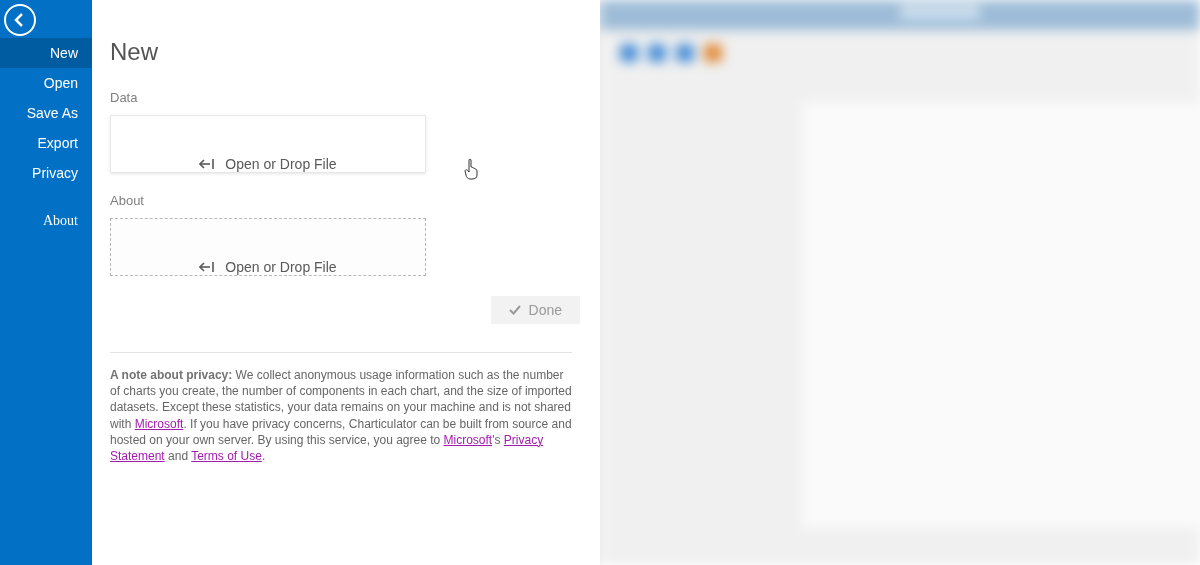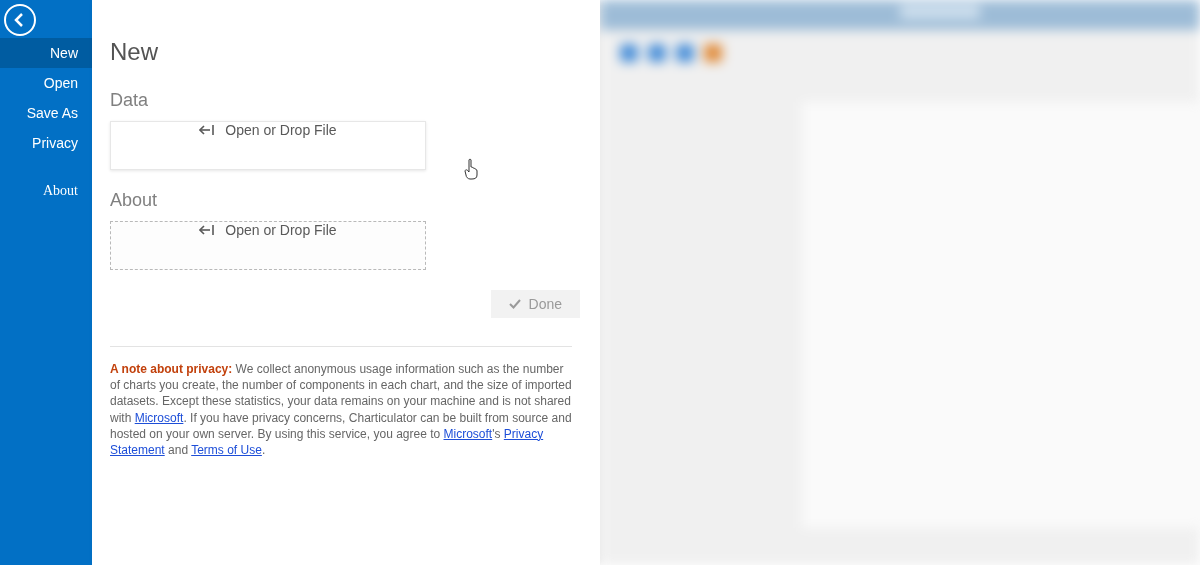--- a/index.html
+++ b/index.html
@@ -39,24 +39,24 @@
   .side-item + .side-item { }
   .side-group2 { margin-top: 18px; font-family: Liberation Serif, serif; }
 
   
   .panel {
     width: 508px; height: 100%; background: #ffffff; z-index: 2; position: relative;
     box-shadow: 2px 0 6px rgba(0,0,0,0.06);
     padding: 38px 0 0 18px;
   }
   .panel h1.page-title { font-size: 24px; font-weight: 300; color: #545454; margin-bottom: 24px; }
-  .section-label { font-size: 18px; color: #808080; font-weight:400; margin-bottom: 10px; margin-top: 6px; }
+  .section-label { font-size: 13px; color: #808080; font-weight:400; margin-bottom: 10px; margin-top: 6px; }
 
   .dropzone {
-    width: 316px; height: 49px; display:flex; align-items:flex-start; justify-content:center;
+    width: 316px; height: 58px; display:flex; align-items:flex-end; justify-content:center;
     position: relative; font-size: 14px; color: #595959; cursor:pointer;
   }
   .dz-data {
     border: 1px solid #e7e7e7; box-shadow: 0 1px 3px rgba(0,0,0,0.10);
     background:#fff; margin-bottom: 20px;
   }
   .dz-links {
     border: 1px dashed #b9b9b9; background: #fdfdfd; margin-bottom: 16px;
   }
   .dz-inner { display:flex; align-items:center; gap:8px; }
@@ -70,22 +70,22 @@
   .done-row { width: 470px; display:flex; justify-content:flex-end; margin-top: 20px; }
   .done-btn {
     background: #f2f2f2; color: #9a9a9a; font-size: 14px;
     border: none; padding: 6px 18px; display:flex; align-items:center; gap:8px; cursor:default;
   }
   .done-btn svg { width:12px; height:12px; stroke:#9a9a9a; stroke-width:2; fill:none; }
 
   hr.sep { width:462px; border:none; border-top:1px solid #e3e3e3; margin: 28px 0 14px 0; }
 
   .privacy-block { width: 462px; font-size: 12px; line-height: 1.35; color: #666; }
-  .privacy-block b { color: #c2410c; font-weight:600; }
-  .privacy-block a, .footer a { color: #1d4ed8; text-decoration: underline; cursor:pointer; }
+  .privacy-block b { color: #737373; font-weight:600; }
+  .privacy-block a, .footer a { color: #a21caf; text-decoration: underline; cursor:pointer; }
 
   .footer { margin-top: 16px; font-size: 12px; color:#666; }
   .footer span.sep { margin: 0 4px; }
 
 </style>
 </head>
 <body>
 
 <div class="root">
   <div class="bg-app">
@@ -107,20 +107,23 @@
     </div>
     <div class="side-items">
       <div class="side-item selected">
           <span>New</span>
         </div>
       <div class="side-item">
           <span>Open</span>
         </div>
       <div class="side-item">
           <span>Save As</span>
+        </div>
+      <div class="side-item">
+          <span>Export</span>
         </div>
       <div class="side-item">
           <span>Privacy</span>
         </div>
     </div>
     <div class="side-items side-group2">
       <div class="side-item">
           <span>About</span>
         </div>
     </div>

